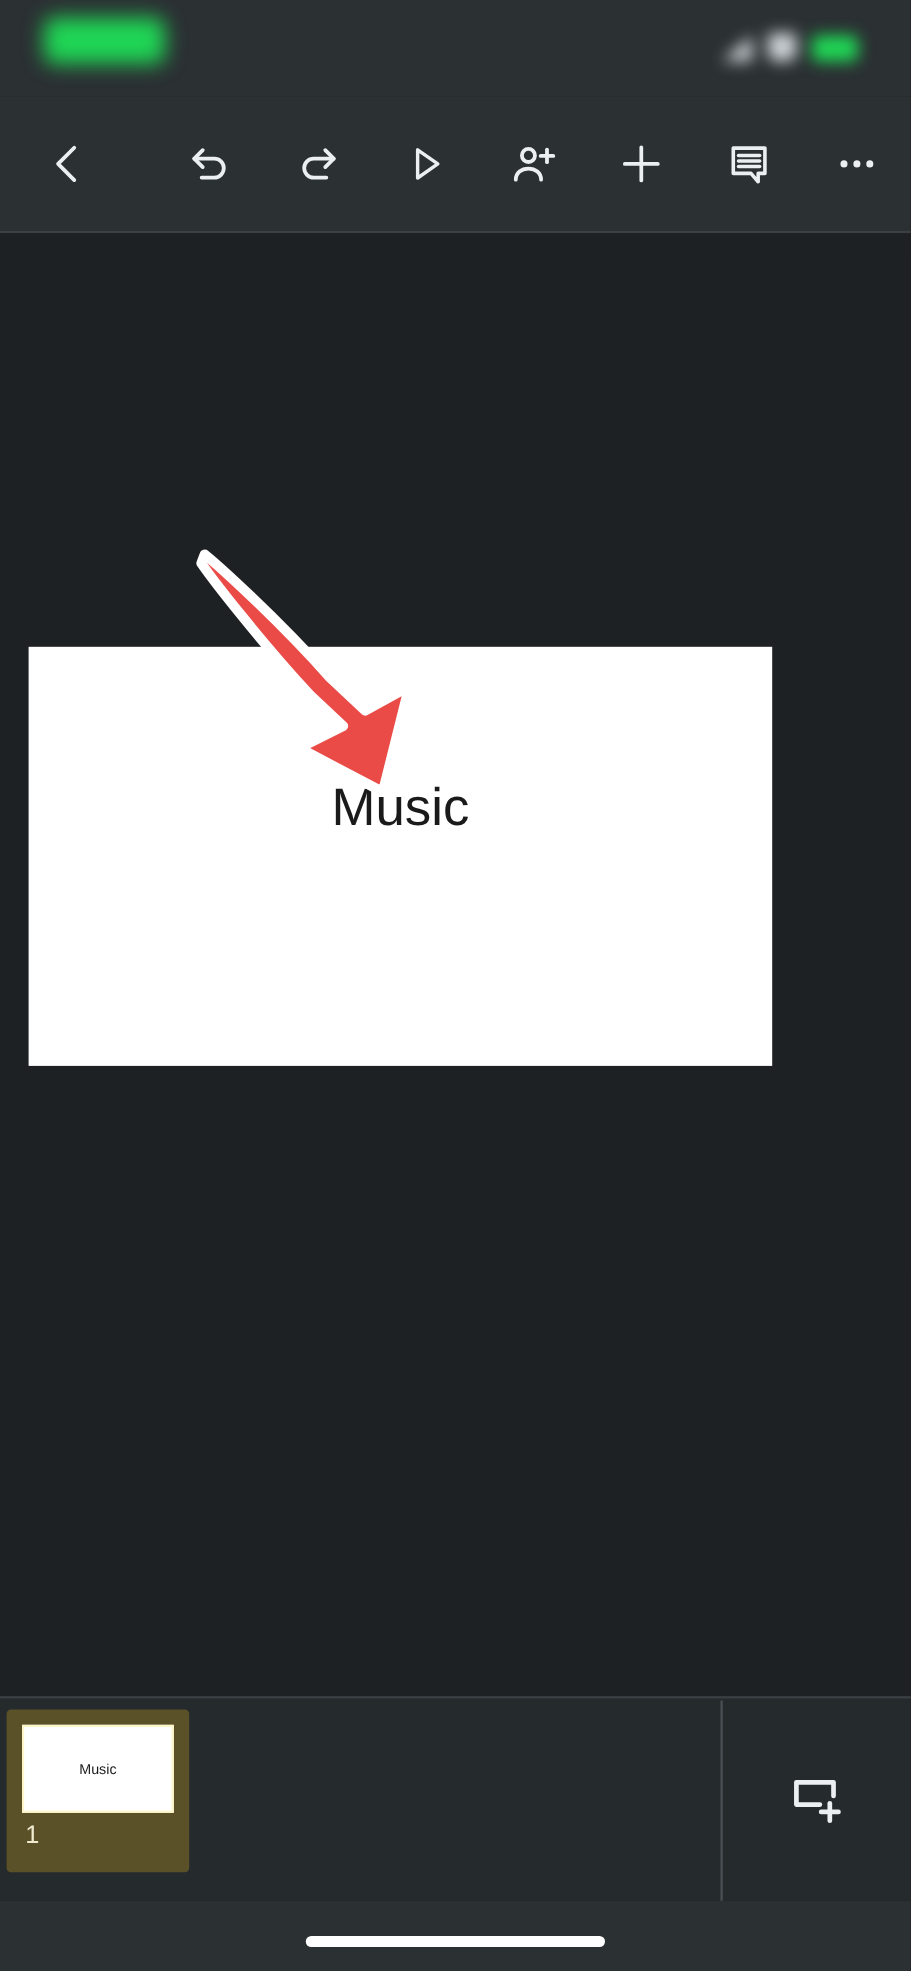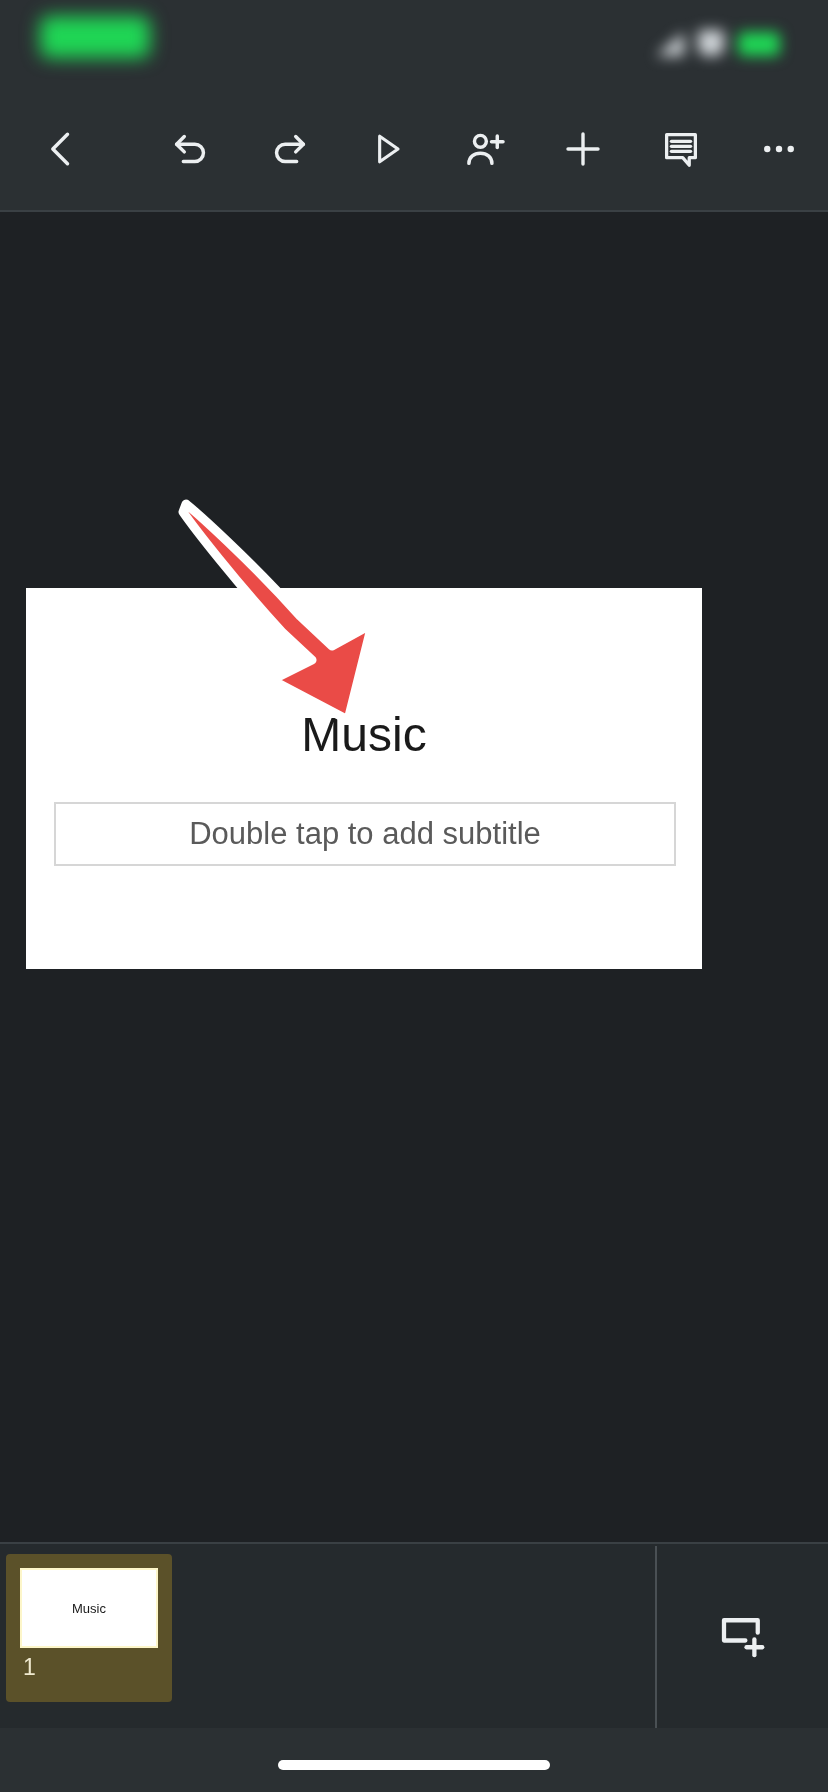--- a/index.html
+++ b/index.html
@@ -297,23 +297,20 @@
         </svg>
       </span>
     </div>
 
   </div>
 
   <div class="canvas">
 
     <div class="slide">
       <div class="slide-title">Music</div>
-      <div class="slide-subtitle-box">
-        <span class="slide-subtitle-text">Double tap to add subtitle</span>
-      </div>
     </div>
 
     <div class="arrow-layer">
       <svg width="828" height="1330" viewBox="0 0 828 1330">
 
         <path d="M186 292
                  C 196 300, 250 348, 300 404
                  L 332 434
                  L 372 412
                  L 348 508

